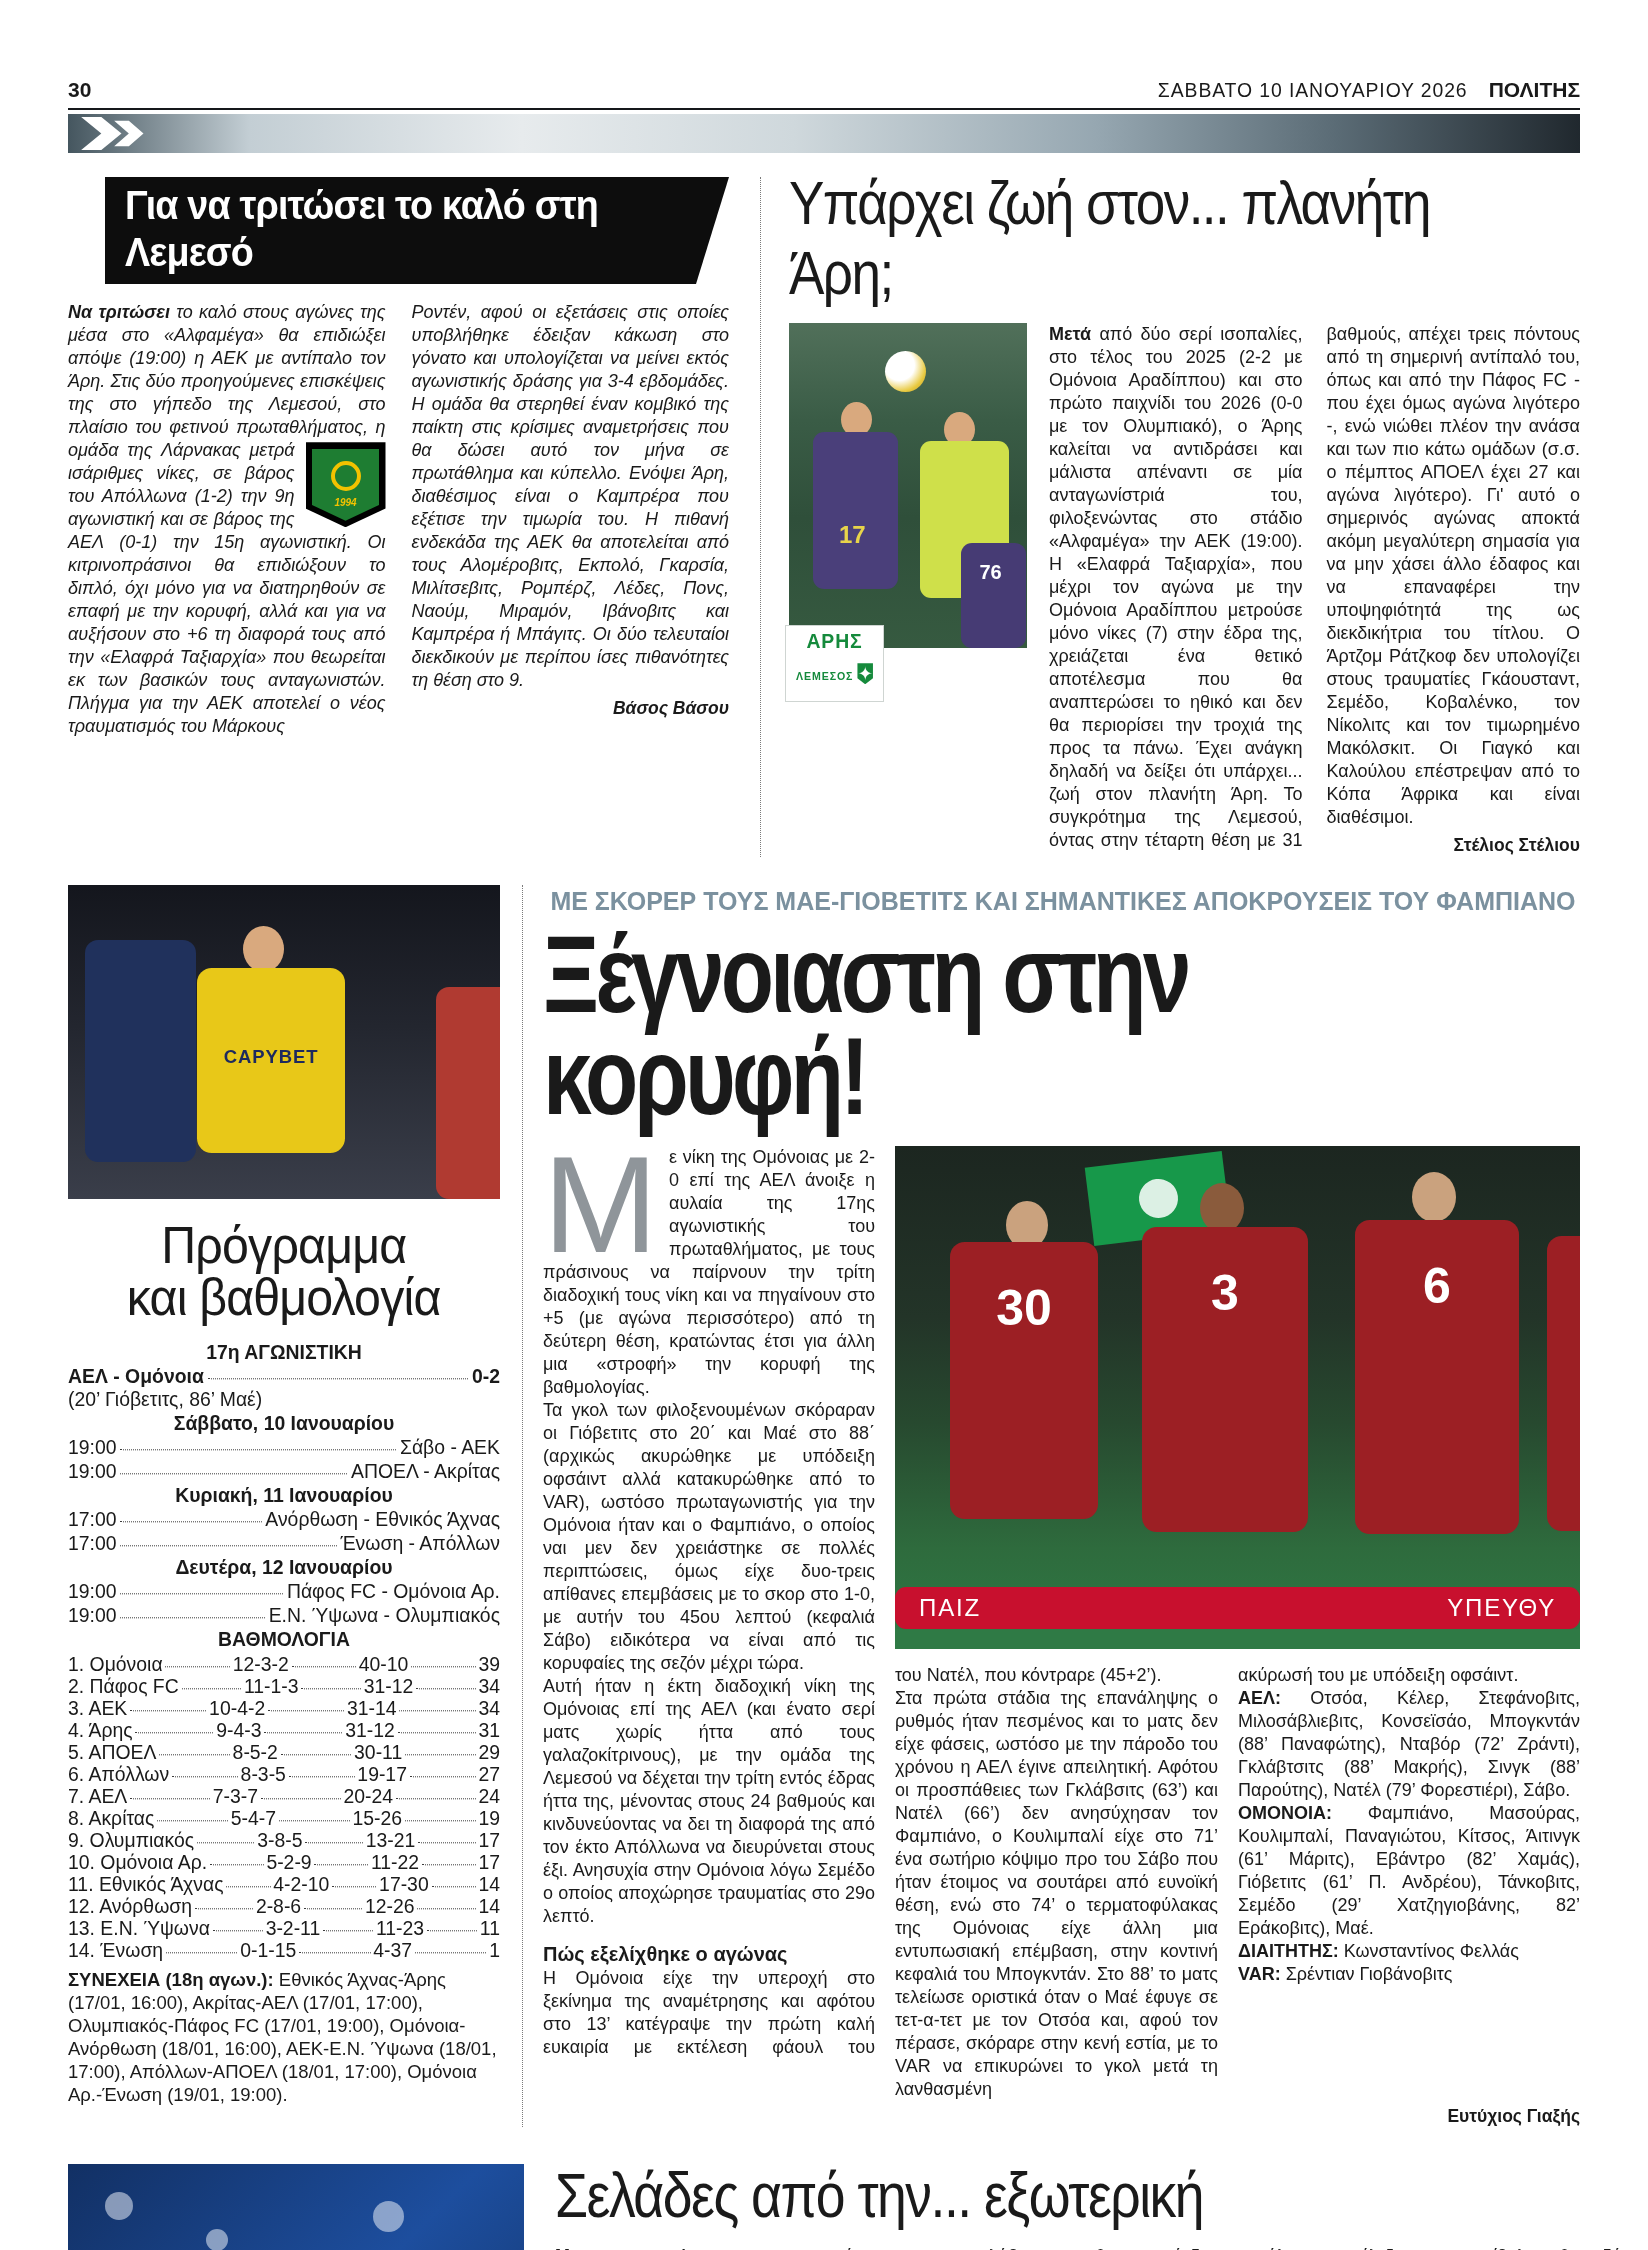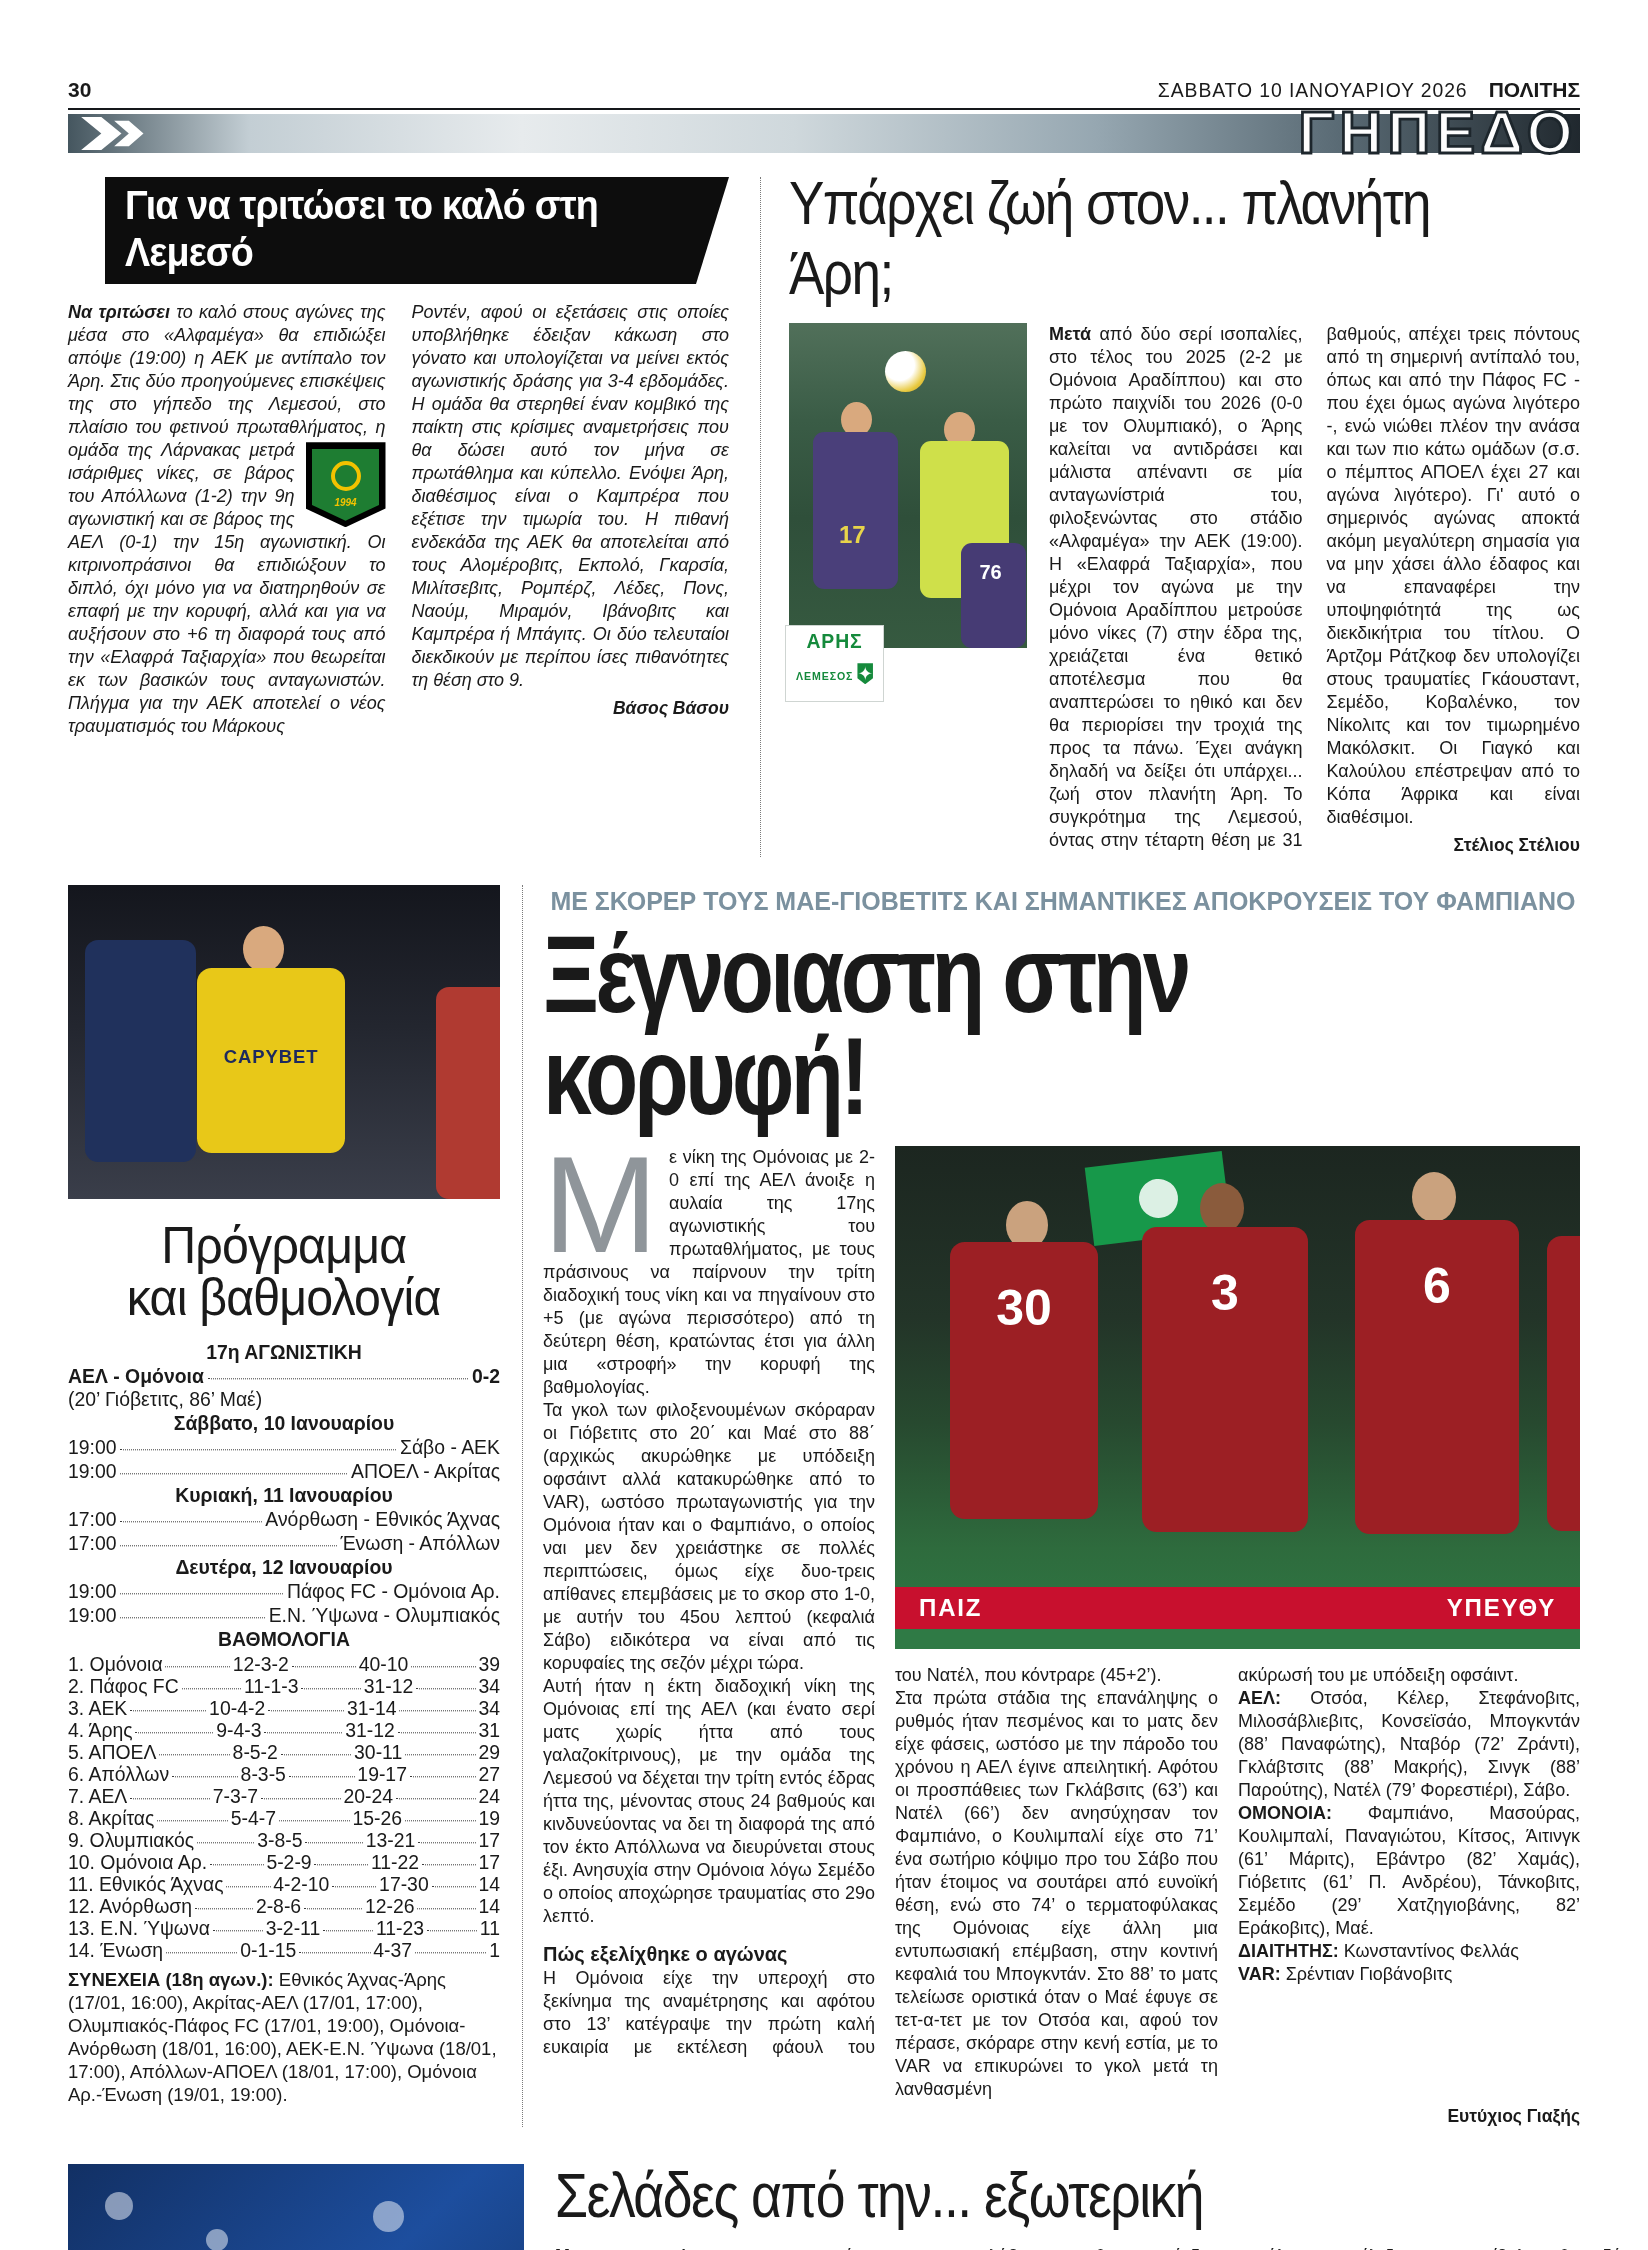--- a/index.html
+++ b/index.html
@@ -83,21 +83,21 @@
   .colA p{margin:0;}
   .dropcap{float:left;font-size:138px;line-height:103px;color:#8f959a;margin:7.4px 11px 0 0;}
   .subhead{font-weight:700;font-size:20px;margin:14.8px 0 1.8px !important;text-align:left;}
   .photo-main{grid-column:2/4;grid-row:1;position:relative;overflow:hidden;
      background:linear-gradient(180deg,#1c2620 0%,#233428 34%,#27492f 55%,#2e6b3d 80%,#2f7a45 100%);}
   .flag{position:absolute;left:194px;top:13px;width:138px;height:79px;background:#17984a;transform:rotate(-7deg);}
   .flag:after{content:"";position:absolute;left:50px;top:20px;width:39px;height:39px;border-radius:50%;background:#fff;opacity:.85;}
   .om{position:absolute;background:#9c1f24;border-radius:14.8px;}
   .om .num{color:#fff;font-size:50px;width:100%;text-align:center;top:37px;}
   .redstrip{position:absolute;left:0;right:0;bottom:20px;height:42px;background:#c8102e;color:#fff;
-     display:flex;justify-content:space-between;align-items:center;padding:0 24px;font-weight:700;font-size:24px;letter-spacing:1.8px;}
+     display:flex;justify-content:space-between;align-items:center;padding:0 24px;font-weight:400;font-size:24px;letter-spacing:1.8px;border-radius:11px;}
   .pitch{position:absolute;left:0;right:0;bottom:0;height:20px;background:#2f7a45;}
   .colB{grid-column:2;grid-row:2;padding-top:14.8px;}
   .colB p{margin:0;}
   .colC{grid-column:3;grid-row:2;padding-top:14.8px;}
   .colC p{margin:0;}
   .feat-byline{grid-column:3;grid-row:3;}
   
   .bottom-row{display:grid;grid-template-columns:456px 1fr;column-gap:31px;margin-top:37px;}
   .press-photo{width:456px;height:469px;position:relative;overflow:hidden;margin:0;
      background:linear-gradient(135deg,#123064 0%,#1d4e9e 45%,#0f2a55 100%);}
@@ -121,21 +121,20 @@
       <span>ΣΑΒΒΑΤΟ 10 ΙΑΝΟΥΑΡΙΟΥ 2026</span>
       <span class="masthead">ΠΟΛΙΤΗΣ</span>
     </span>
   </header>
 
   <div class="section-bar">
     <svg class="chevrons" width="89" height="33" viewBox="0 0 96 36">
       <polygon points="4,0 26,0 48,18 26,36 4,36 26,18" fill="#fff"></polygon>
       <polygon points="40,4 56,4 72,18 56,32 40,32 56,18" fill="#fff"></polygon>
     </svg>
-    <div class="gipedo">ΓΗΠΕΔΟ</div>
   </div>
 
   <div class="top-row">
 
     <section>
       <div class="art1-bar">
         <span>Για να τριτώσει το καλό στη Λεμεσό</span>
       </div>
       <div class="art1-cols bodytext">
         <div>

